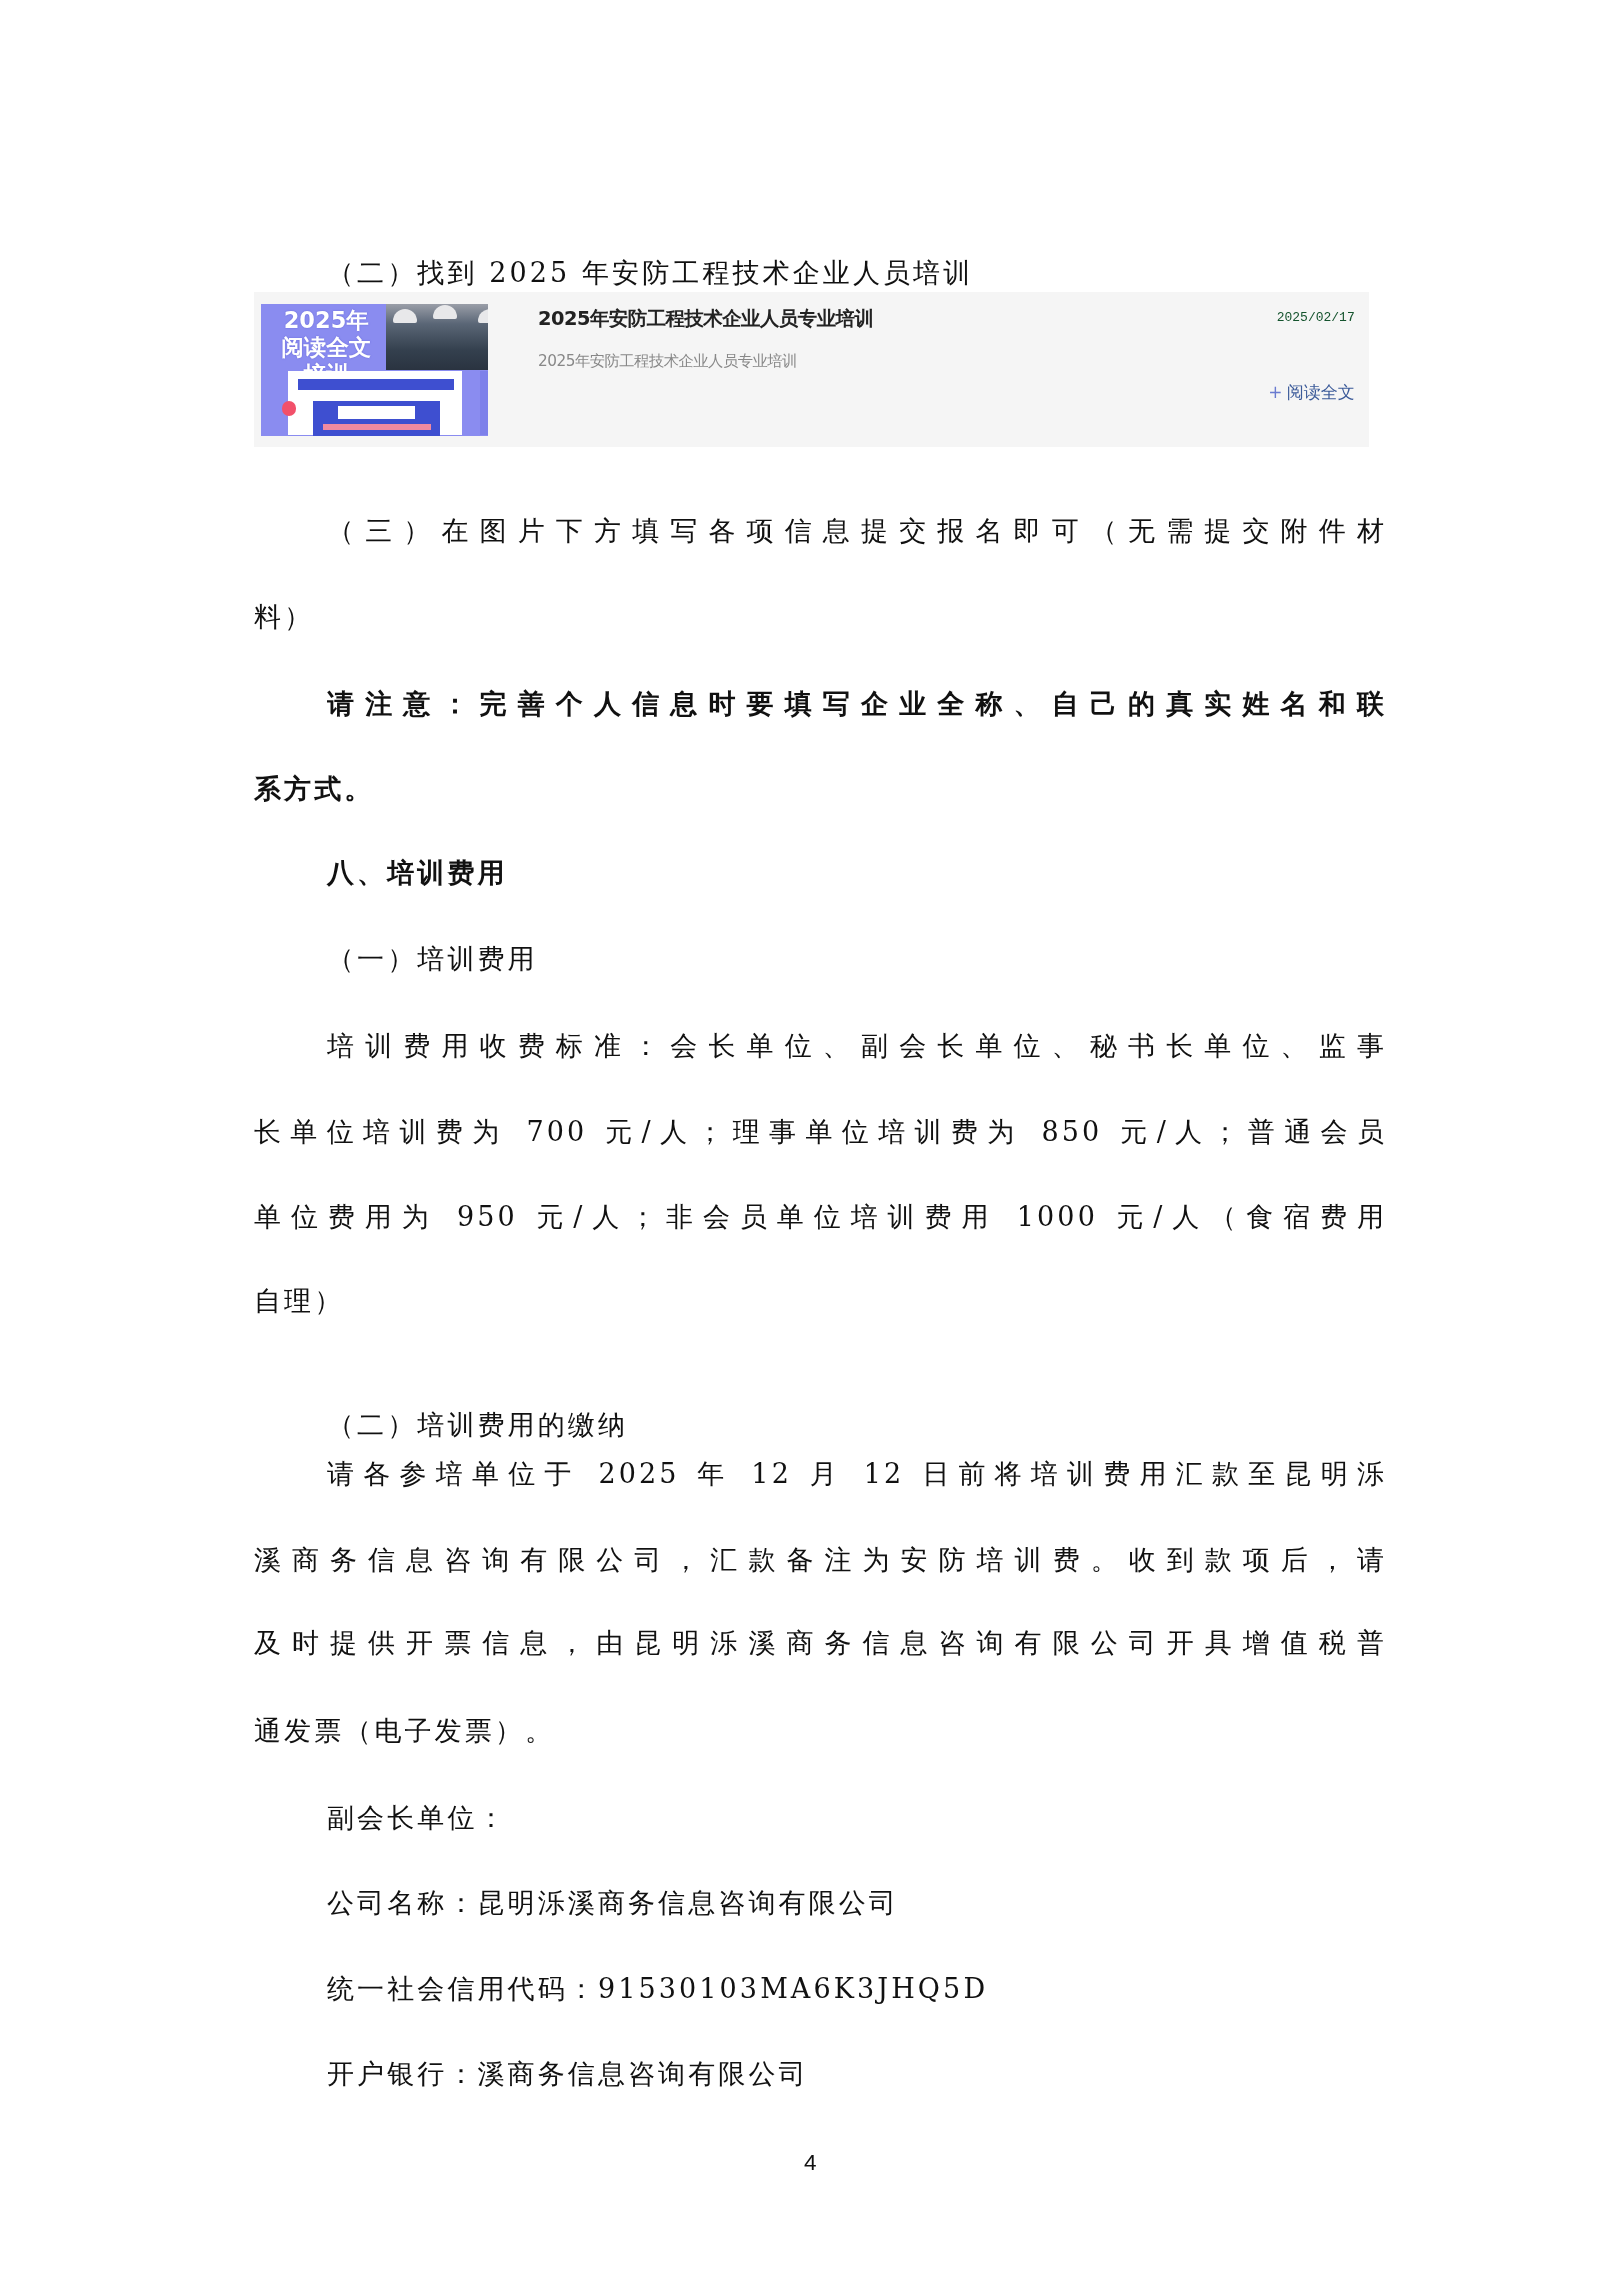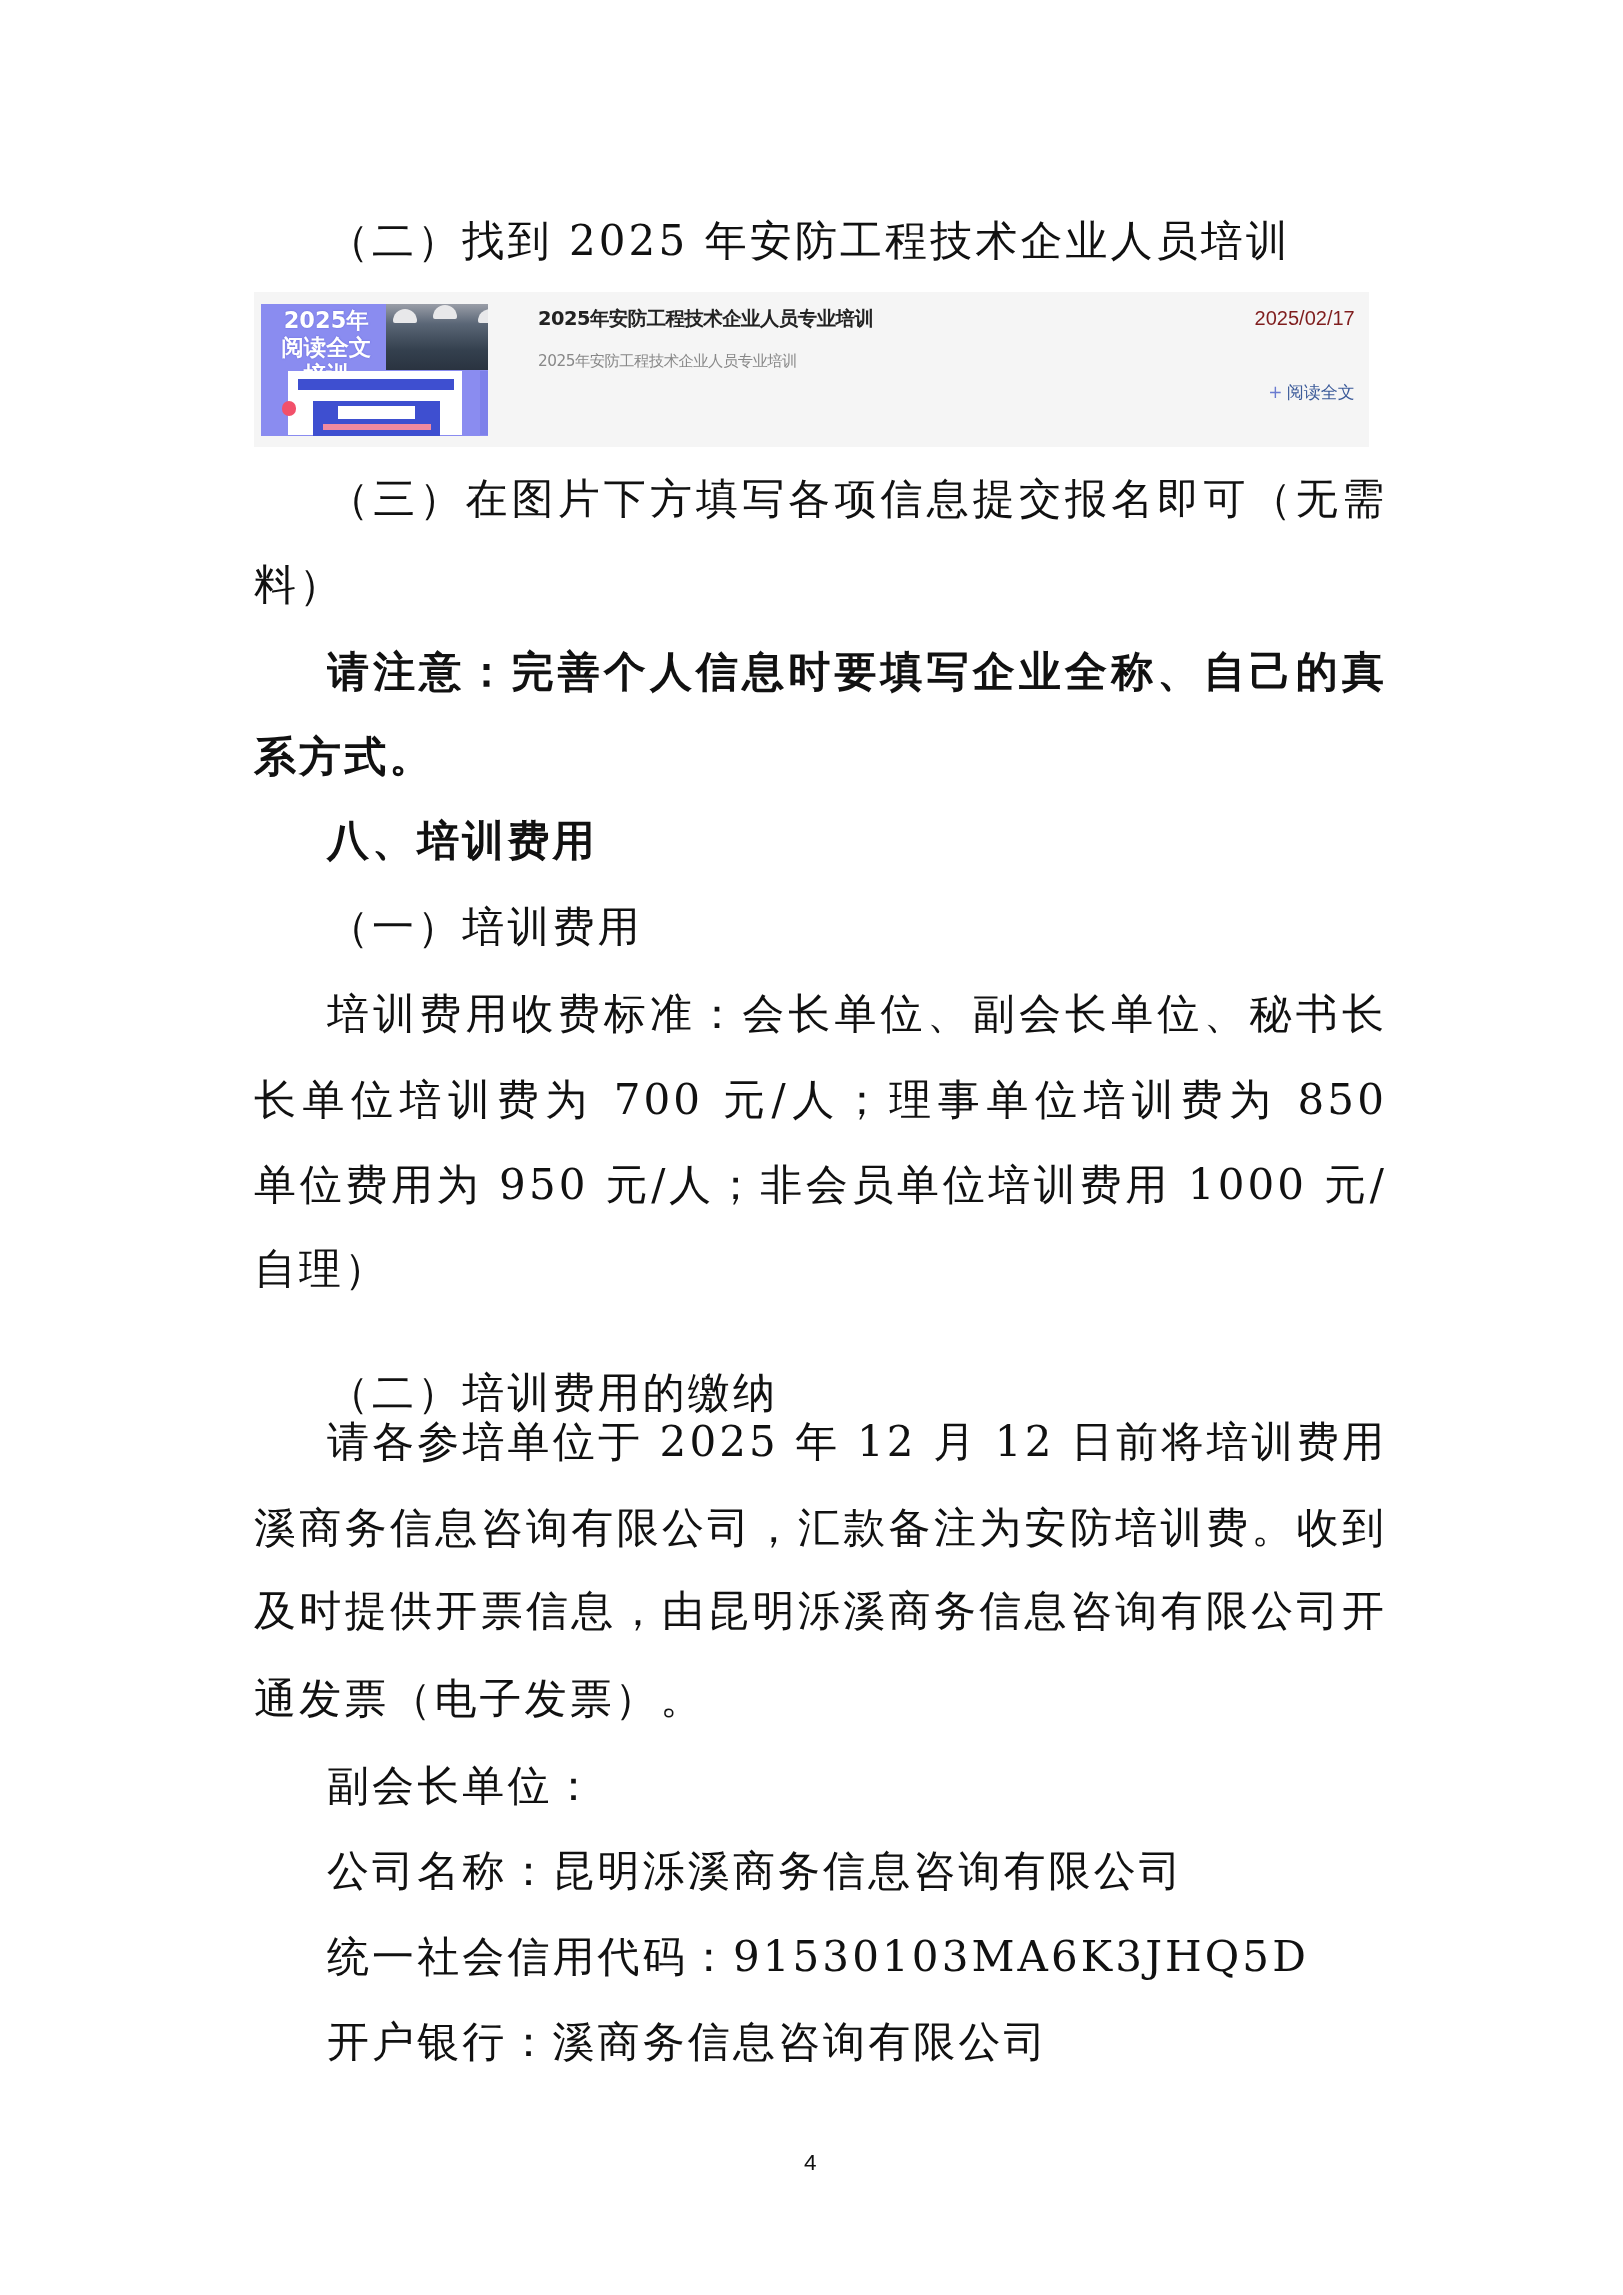--- a/index.html
+++ b/index.html
@@ -3,22 +3,23 @@
 <meta charset="utf-8">
 <style>
   html, body { margin: 0; padding: 0; background: #ffffff; }
   body {
     width: 1623px; height: 2295px; position: relative; overflow: hidden;
     font-family: "DejaVu Serif", "Liberation Serif", serif;
     color: #111111;
   }
   .line {
     position: absolute; left: 254px; width: 1133px;
-    font-size: 42px; line-height: 51px; white-space: nowrap;
+    font-size: 27px; line-height: 51px; white-space: nowrap;
     letter-spacing: 3.1px;
+    margin-top: 32px;
   }
   .line.indent { left: 327px; width: 1060px; }
   .line.justify { text-align: justify; text-align-last: justify; white-space: normal; height: 51px; overflow: hidden; }
   .bold { font-family: "DejaVu Sans", "Liberation Sans", sans-serif; font-weight: bold; }
 
   
   .card {
     position: absolute; left: 254px; top: 292px; width: 1115px; height: 155px;
     background: #f5f5f5;
   }
@@ -70,22 +71,22 @@
     font-family: "DejaVu Sans", "Liberation Sans", sans-serif; font-weight: bold;
     font-size: 19.4px; color: #222222; line-height: 28px; letter-spacing: -0.5px;
   }
   .card-sub {
     position: absolute; left: 284px; top: 58px;
     font-family: "DejaVu Sans", "Liberation Sans", sans-serif;
     font-size: 15.3px; color: #888888; line-height: 22.5px; letter-spacing: -0.5px;
   }
   .card-date {
     position: absolute; right: 14.3px; top: 15.3px;
-    font-family: Liberation Sans, sans-serif;
-    font-size: 20px; color: #7f1d1d; line-height: 22.5px;
+    font-family: Liberation Mono, monospace;
+    font-size: 13px; color: #14532d; line-height: 22.5px;
   }
   .card-more {
     position: absolute; right: 14.3px; top: 89px;
     font-family: "DejaVu Sans", "Liberation Sans", sans-serif;
     font-size: 17px; color: #3b5a99; line-height: 22.5px; cursor: pointer;
   }
   .card-more .plus { color: #6a7bd0; margin-right: 4.1px; }
 
   .page-num {
     position: absolute; left: 804px; top: 2150px;

